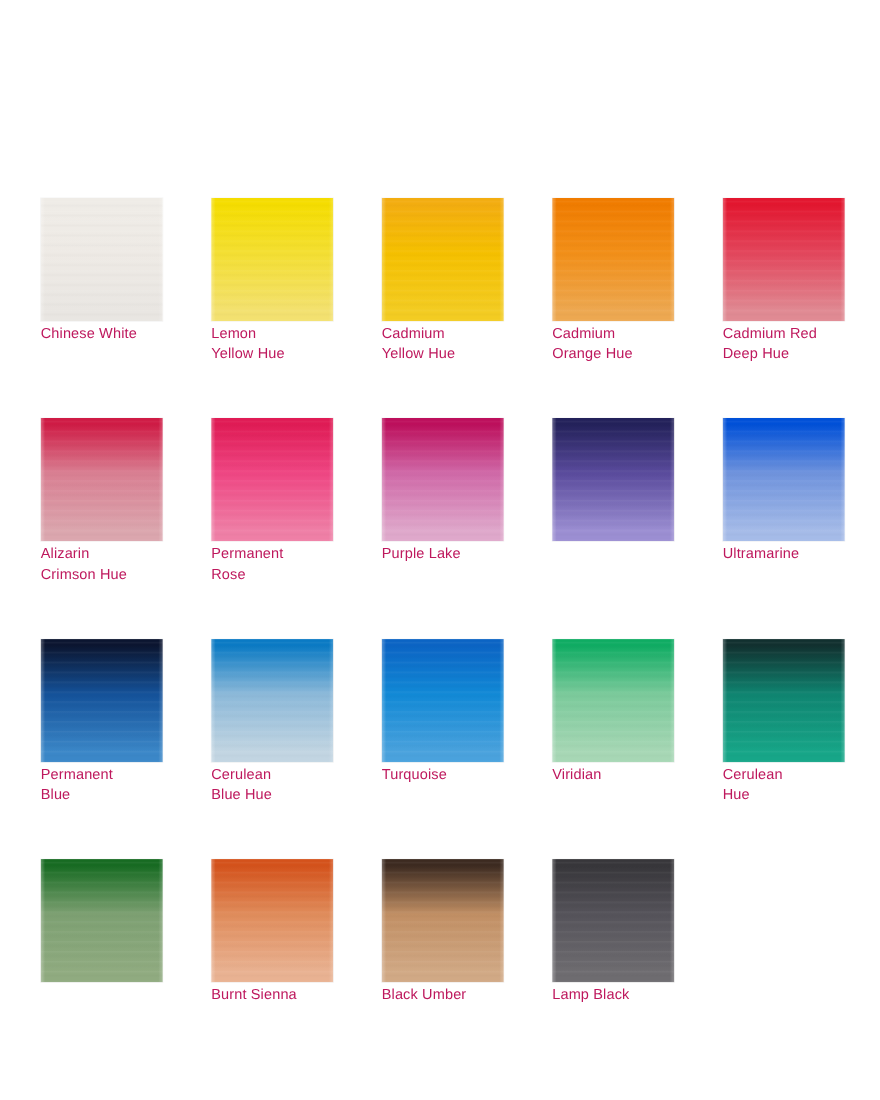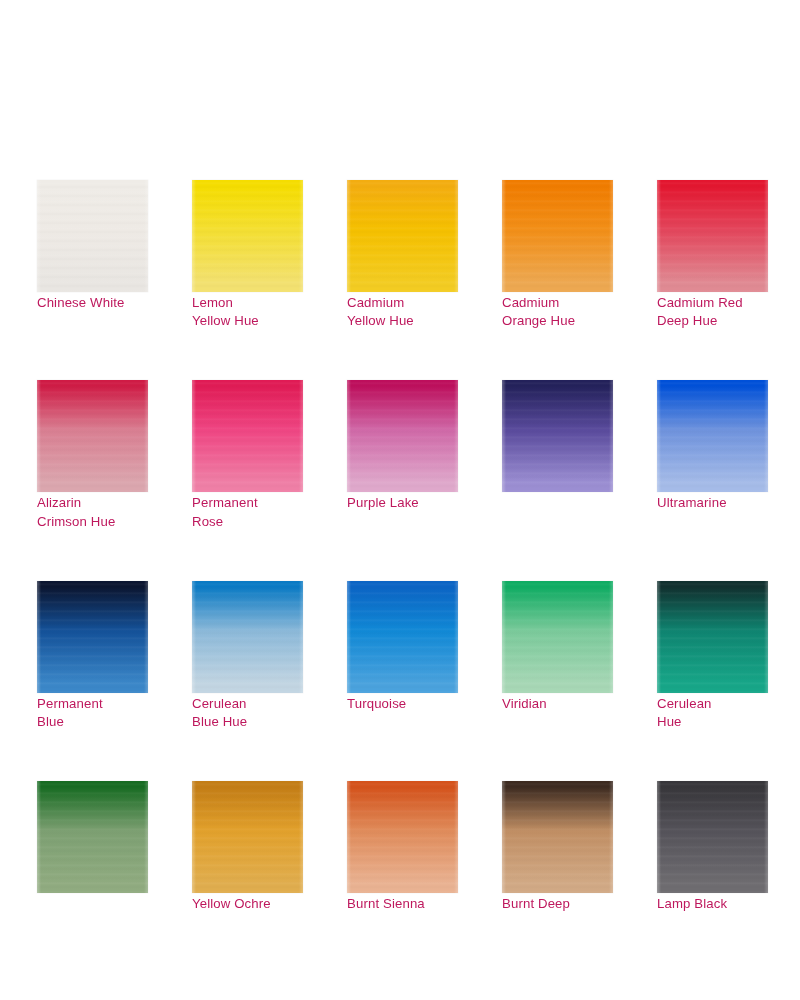--- a/index.html
+++ b/index.html
@@ -228,41 +228,33 @@
       </div>
       <div class="swatch-cell">
         <div class="swatch-chip">
           <div class="chip-wash" style="background: linear-gradient(rgb(23, 107, 34) 0%, rgb(23, 107, 34) 5%, rgb(125, 160, 114) 45%, rgb(144, 171, 128) 92%, rgb(144, 171, 128) 100%);"></div>
           <div class="chip-grain"></div>
           <div class="chip-edge"></div>
         </div>
       </div>
       <div class="swatch-cell">
         <div class="swatch-chip">
-          <div class="chip-wash" style="background: linear-gradient(rgb(195, 125, 22) 0%, rgb(195, 125, 22) 5%, rgb(226, 161, 44) 45%, rgb(224, 173, 78) 92%, rgb(224, 173, 78) 100%);"></div>
-          <div class="chip-grain"></div>
-          <div class="chip-edge"></div>
-        </div>
-        <div class="swatch-label">Yellow Ochre</div>
-      </div>
-      <div class="swatch-cell">
-        <div class="swatch-chip">
           <div class="chip-wash" style="background: linear-gradient(rgb(212, 82, 27) 0%, rgb(212, 82, 27) 5%, rgb(224, 140, 91) 45%, rgb(233, 178, 146) 92%, rgb(233, 178, 146) 100%);"></div>
           <div class="chip-grain"></div>
           <div class="chip-edge"></div>
         </div>
         <div class="swatch-label">Burnt Sienna</div>
       </div>
       <div class="swatch-cell">
         <div class="swatch-chip">
           <div class="chip-wash" style="background: linear-gradient(rgb(60, 42, 32) 0%, rgb(60, 42, 32) 5%, rgb(193, 143, 100) 45%, rgb(209, 169, 133) 92%, rgb(209, 169, 133) 100%);"></div>
           <div class="chip-grain"></div>
           <div class="chip-edge"></div>
         </div>
-        <div class="swatch-label">Burnt Deep</div>
+        <div class="swatch-label">Black Umber</div>
       </div>
       <div class="swatch-cell">
         <div class="swatch-chip">
           <div class="chip-wash" style="background: linear-gradient(rgb(55, 54, 58) 0%, rgb(55, 54, 58) 5%, rgb(85, 83, 90) 45%, rgb(110, 108, 112) 92%, rgb(110, 108, 112) 100%);"></div>
           <div class="chip-grain"></div>
           <div class="chip-edge"></div>
         </div>
         <div class="swatch-label">Lamp Black</div>
       </div>
     </div>

